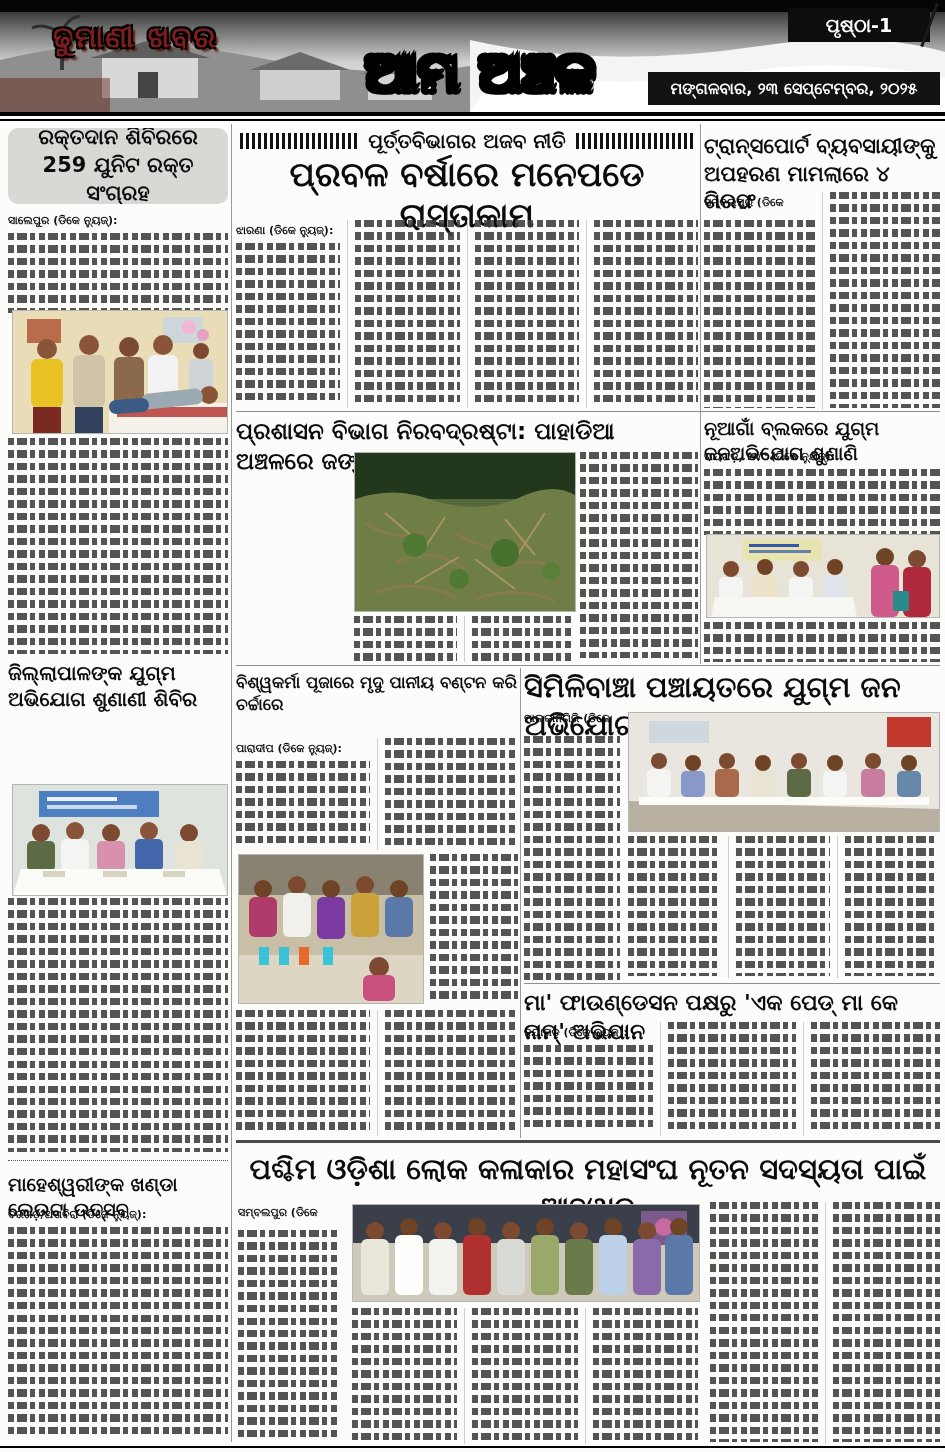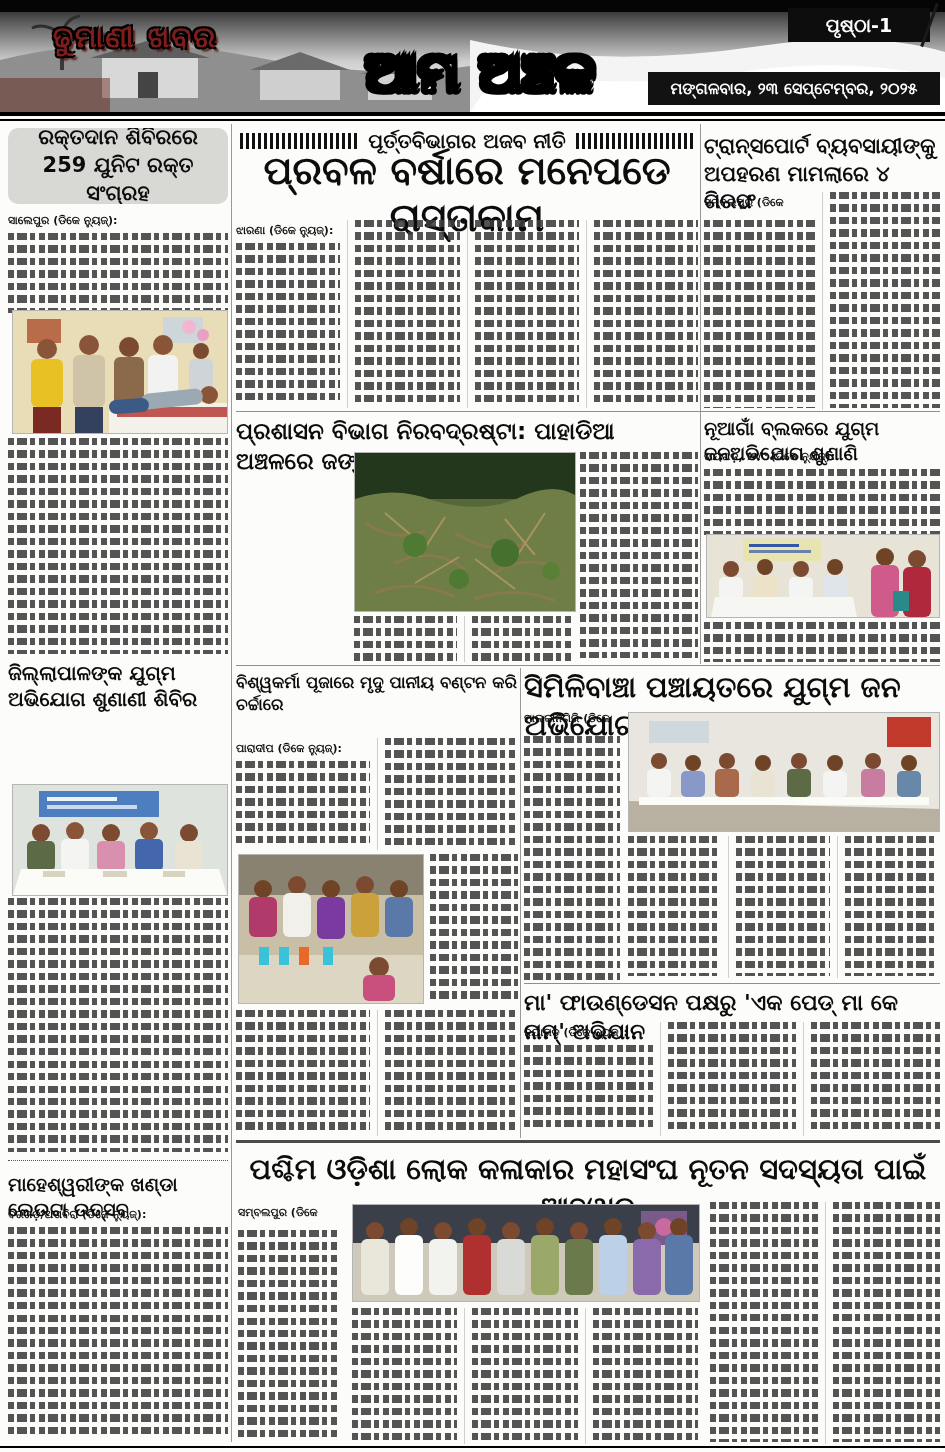--- a/index.html
+++ b/index.html
@@ -149,21 +149,21 @@
   <div class="abs" style="left:8px;top:1204px;width:220px">
     <span class="dl">ବରଗଡ଼/ଅତାବିରା (ଡିକେ ନ୍ୟୁଜ୍):</span>
     <div class="ft" style="height:210px"></div>
   </div>
 
   <div class="abs kicker" style="left:236px;top:128px;width:462px">
     <span class="kbar"></span>
     <span class="hl" style="font-size:20px">ପୂର୍ତ୍ତବିଭାଗର ଅଜବ ନୀତି</span>
     <span class="kbar"></span>
   </div>
-  <div class="abs hl center" style="left:236px;top:148px;width:462px;font-size:39px;line-height:1.2">ପ୍ରବଳ ବର୍ଷାରେ ମନେପଡେ ରାସ୍ତାକାମ</div>
+  <div class="abs hl center" style="left:236px;top:154px;width:462px;font-size:34px;line-height:1.2">ପ୍ରବଳ ବର୍ଷାରେ ମନେପଡେ ରାସ୍ତାକାମ</div>
   <div class="abs cols" style="left:236px;top:220px;width:462px;height:188px">
     <div>
       <span class="dl">ଝାରଣା (ଡିକେ ନ୍ୟୁଜ୍):</span>
       <div class="ft" style="height:158px"></div>
     </div>
     <div>
         <div class="ft" style="height:184px"></div>
       </div>
     <div>
         <div class="ft" style="height:184px"></div>

